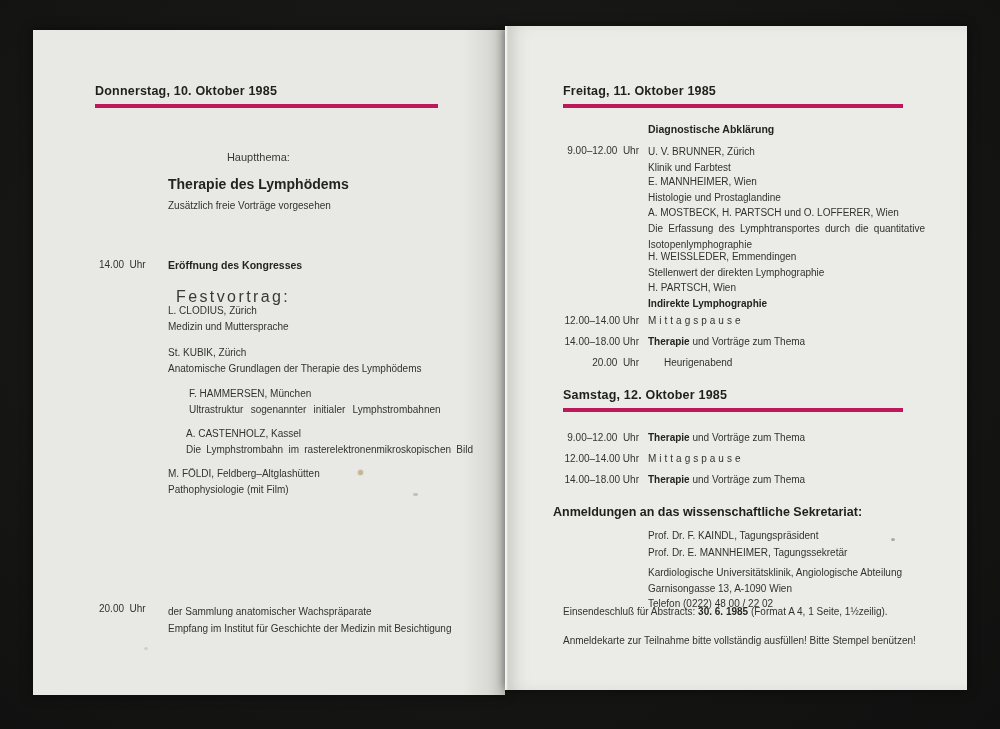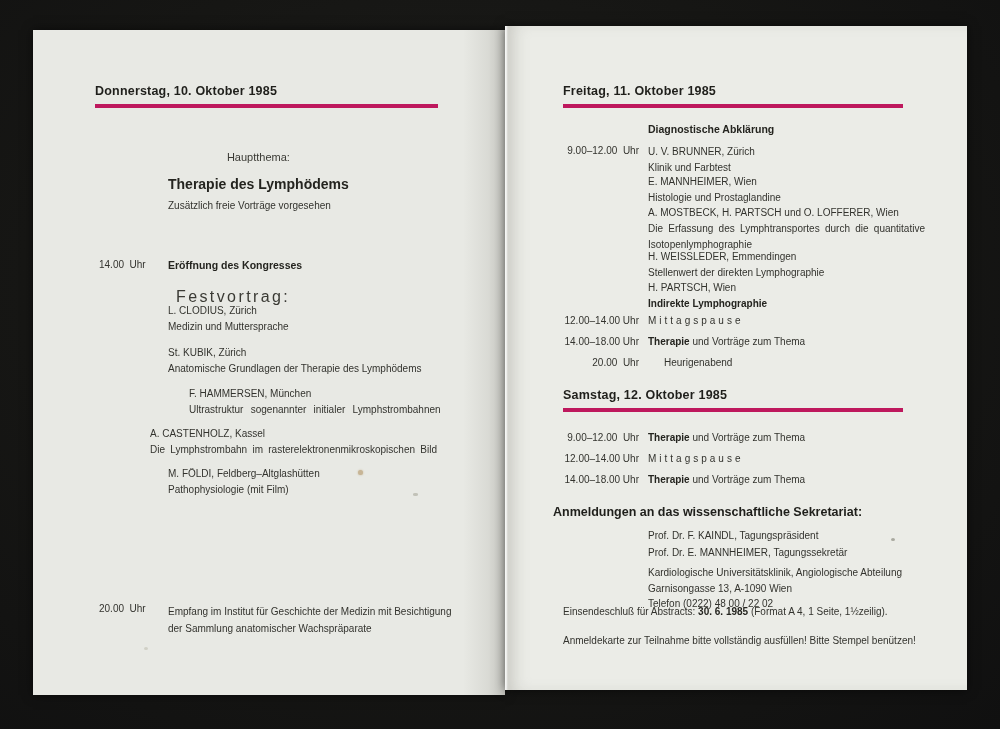--- a/index.html
+++ b/index.html
@@ -78,34 +78,34 @@
   <div class="pos talk" style="left:135px;top:315px;">
     <div class="speaker">St. KUBIK, Zürich</div>
     <div class="ttl">Anatomische Grundlagen der Therapie des Lymphödems</div>
   </div>
 
   <div class="pos talk" style="left:142px;top:356px;margin-left:14px;">
     <div class="speaker">F. HAMMERSEN, München</div>
     <div class="ttl jw">Ultrastruktur sogenannter initialer Lymphstrombahnen</div>
   </div>
 
-  <div class="pos talk" style="left:117px;top:396px;">
+  <div class="pos talk" style="left:153px;top:396px;">
     <div class="speaker">A. CASTENHOLZ, Kassel</div>
     <div class="ttl jw2">Die Lymphstrombahn im rasterelektronenmikroskopischen Bild</div>
   </div>
 
   <div class="pos talk" style="left:135px;top:436px;">
     <div class="speaker">M. FÖLDI, Feldberg–Altglashütten</div>
     <div class="ttl">Pathophysiologie (mit Film)</div>
   </div>
 
   <div class="pos time" style="left:66px;top:573px;">20.00  Uhr</div>
   <div class="pos body-txt" style="left:135px;top:573px;line-height:17px;">
+    <div>der Sammlung anatomischer Wachspräparate</div>
     <div>Empfang im Institut für Geschichte der Medizin mit Besichtigung</div>
-    <div>der Sammlung anatomischer Wachspräparate</div>
   </div>
 
   <div class="speck speck1"></div>
   <div class="speck speck2"></div>
   <div class="speck speck4"></div>
 </div>
 
 <div class="page page-right">
 
   <div class="pos hdr" style="left:58px;top:58px;width:340px;">Freitag, 11. Oktober 1985</div>

